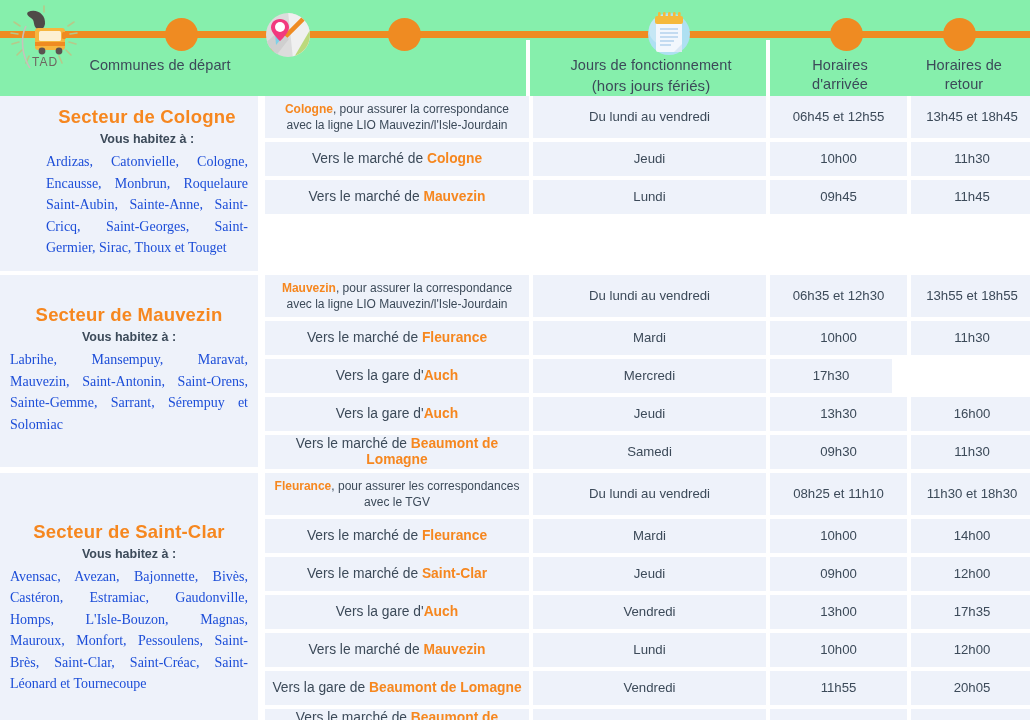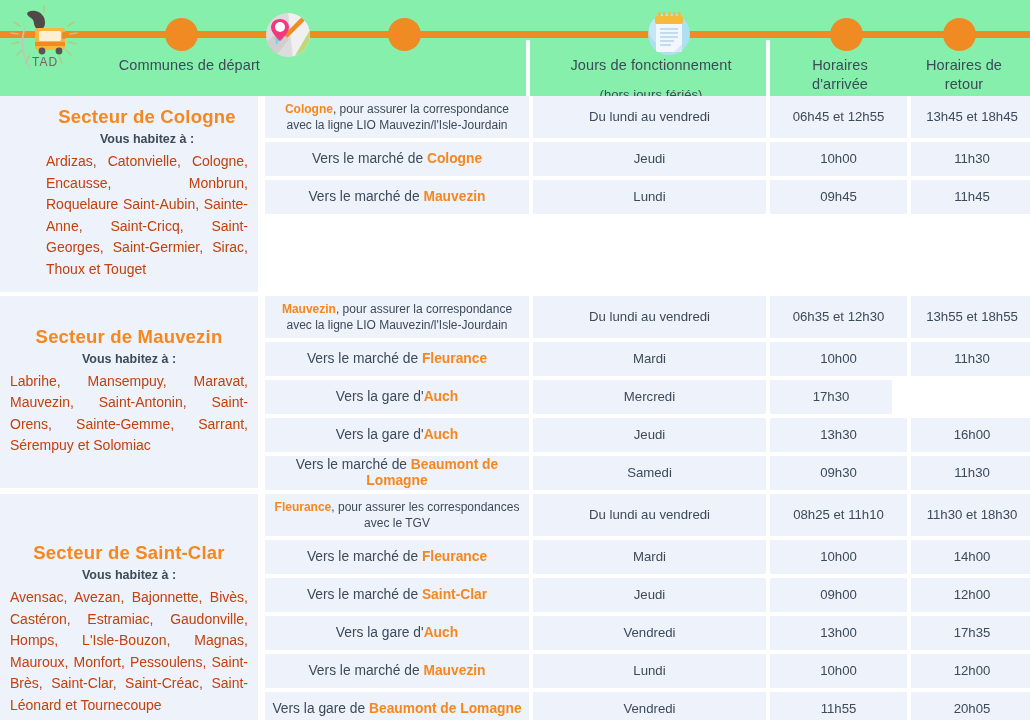--- a/index.html
+++ b/index.html
@@ -42,21 +42,21 @@
   }
   .hdr-col {
     position:absolute;
     top:56px;
     text-align:center;
     font-size:14.5px;
     color:#3c4a59;
     line-height:19px;
     letter-spacing:.1px;
   }
-  .hdr-col .sub { font-size:13px; display:block; margin-top:10px; }
+  .hdr-col .sub { font-size:15px; display:block; margin-top:1px; }
 
   
   .tad-logo { position:absolute; left:6px; top:4px; width:78px; height:70px; }
 
   
   .map-icon { position:absolute; left:263px; top:11px; width:50px; height:48px; }
   
   .cal-icon { position:absolute; left:644px; top:8px; width:50px; height:50px; }
 
   
@@ -89,24 +89,25 @@
   .side-sub {
     font-weight:bold;
     font-size:12.5px;
     text-align:center;
     color:#3c4a59;
     margin-bottom:5px;
   }
   .side-list {
     font-size:14px;
     line-height:21.5px;
-    color:#c2410c;
+    color:#1d4ed8;
     text-align:justify;
     text-align-last:left;
     padding:0 2px;
+    font-family:Liberation Serif, serif;
   }
 
   .rows { flex:1 1 auto; display:flex; flex-direction:column; gap:4px; padding-left:7px; }
   .row { display:flex; gap:4px; height:34px; }
   .row.tall { height:42px; }
   .cell {
     background:#eef2fa;
     display:flex;
     align-items:center;
     justify-content:center;
@@ -207,21 +208,21 @@
           <line x1="16" y1="29" x2="34" y2="29"></line>
           <line x1="16" y1="33" x2="30" y2="33"></line>
           <line x1="16" y1="37" x2="27" y2="37"></line>
         </g>
       </svg>
     </div>
 
     <div class="hdr-sep" style="left:526px;"></div>
     <div class="hdr-sep" style="left:766px;"></div>
 
-    <div class="hdr-col" style="left:60px;width:200px;text-align:right;">
+    <div class="hdr-col" style="left:60px;width:200px;">
       <span>Communes de départ</span>
     </div>
     <div class="hdr-col" style="left:545px;width:212px;">
       <span>Jours de fonctionnement</span>
       <span class="sub">(hors jours fériés)</span>
     </div>
     <div class="hdr-col" style="left:785px;width:110px;">
       <span>Horaires d'arrivée</span>
     </div>
     <div class="hdr-col" style="left:905px;width:118px;">

